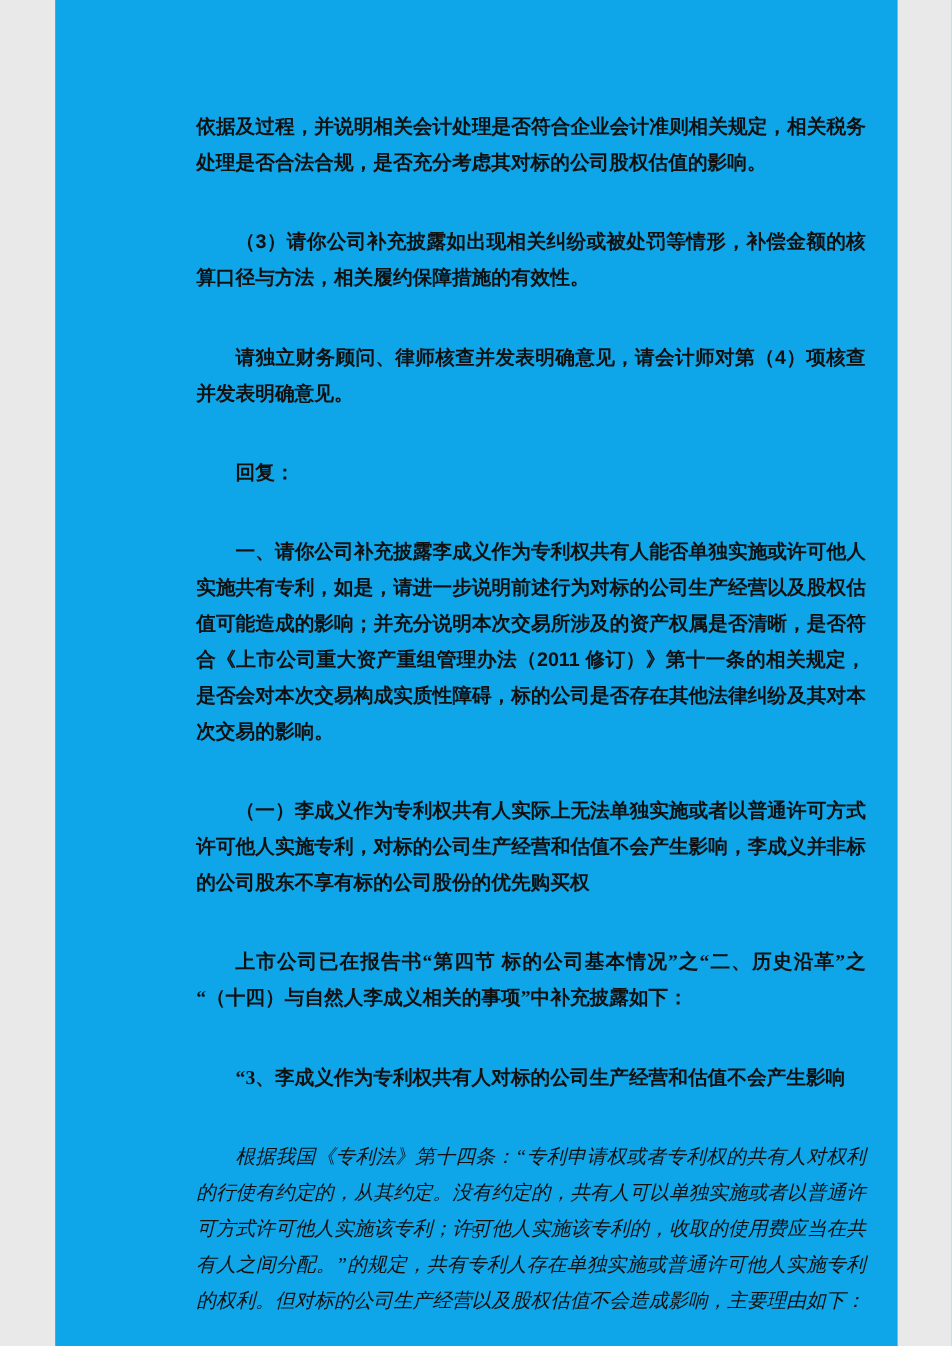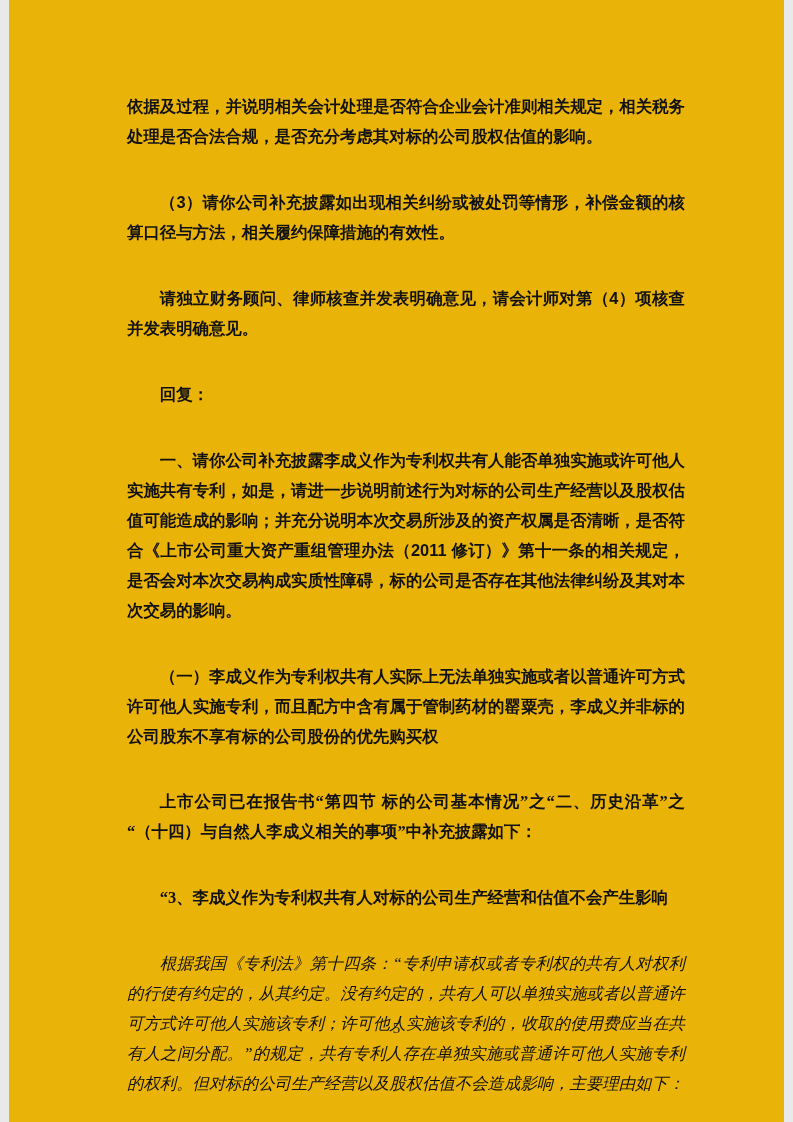--- a/index.html
+++ b/index.html
@@ -2,24 +2,24 @@
 <html lang="zh"><head>
 <meta charset="utf-8">
 <style>
   html, body {
     margin: 0;
     padding: 0;
     background: #e9e9e9;
   }
   .page {
     position: relative;
-    width: 775px;
+    width: 702px;
     height: 1122px;
     margin: 0 auto;
-    background: #eab308;
+    background: #0ea5e9;
     color: #111111;
     overflow: hidden;
   }
   .content {
     position: absolute;
     top: 91px;
     left: 118px;
     width: 558px;
     text-align: justify;
     text-justify: inter-ideograph;
@@ -71,19 +71,19 @@
 </head>
 <body>
 
 <div class="page">
   <div class="content">
     <p class="para style-hei-bold">依据及过程，并说明相关会计处理是否符合企业会计准则相关规定，相关税务处理是否合法合规，是否充分考虑其对标的公司股权估值的影响。</p>
     <p class="para style-hei-bold indent">（3）请你公司补充披露如出现相关纠纷或被处罚等情形，补偿金额的核算口径与方法，相关履约保障措施的有效性。</p>
     <p class="para style-hei-bold indent">请独立财务顾问、律师核查并发表明确意见，请会计师对第（4）项核查并发表明确意见。</p>
     <p class="para style-hei-bold indent">回复：</p>
     <p class="para style-hei-bold indent">一、请你公司补充披露李成义作为专利权共有人能否单独实施或许可他人实施共有专利，如是，请进一步说明前述行为对标的公司生产经营以及股权估值可能造成的影响；并充分说明本次交易所涉及的资产权属是否清晰，是否符合《上市公司重大资产重组管理办法（2011 修订）》第十一条的相关规定，是否会对本次交易构成实质性障碍，标的公司是否存在其他法律纠纷及其对本次交易的影响。</p>
-    <p class="para style-hei-bold indent">（一）李成义作为专利权共有人实际上无法单独实施或者以普通许可方式许可他人实施专利，而且配方中含有属于管制药材的罂粟壳，李成义并非标的公司股东不享有标的公司股份的优先购买权</p>
+    <p class="para style-hei-bold indent">（一）李成义作为专利权共有人实际上无法单独实施或者以普通许可方式许可他人实施专利，对标的公司生产经营和估值不会产生影响，李成义并非标的公司股东不享有标的公司股份的优先购买权</p>
     <p class="para style-song indent">上市公司已在报告书“第四节 标的公司基本情况”之“二、历史沿革”之“（十四）与自然人李成义相关的事项”中补充披露如下：</p>
     <p class="para style-kai-bold indent">“3、李成义作为专利权共有人对标的公司生产经营和估值不会产生影响</p>
     <p class="para style-kai indent">根据我国《专利法》第十四条：“专利申请权或者专利权的共有人对权利的行使有约定的，从其约定。没有约定的，共有人可以单独实施或者以普通许可方式许可他人实施该专利；许可他人实施该专利的，收取的使用费应当在共有人之间分配。”的规定，共有专利人存在单独实施或普通许可他人实施专利的权利。但对标的公司生产经营以及股权估值不会造成影响，主要理由如下：</p>
   </div>
   <div class="page-footer">5</div>
 </div>
 
 </body></html>

